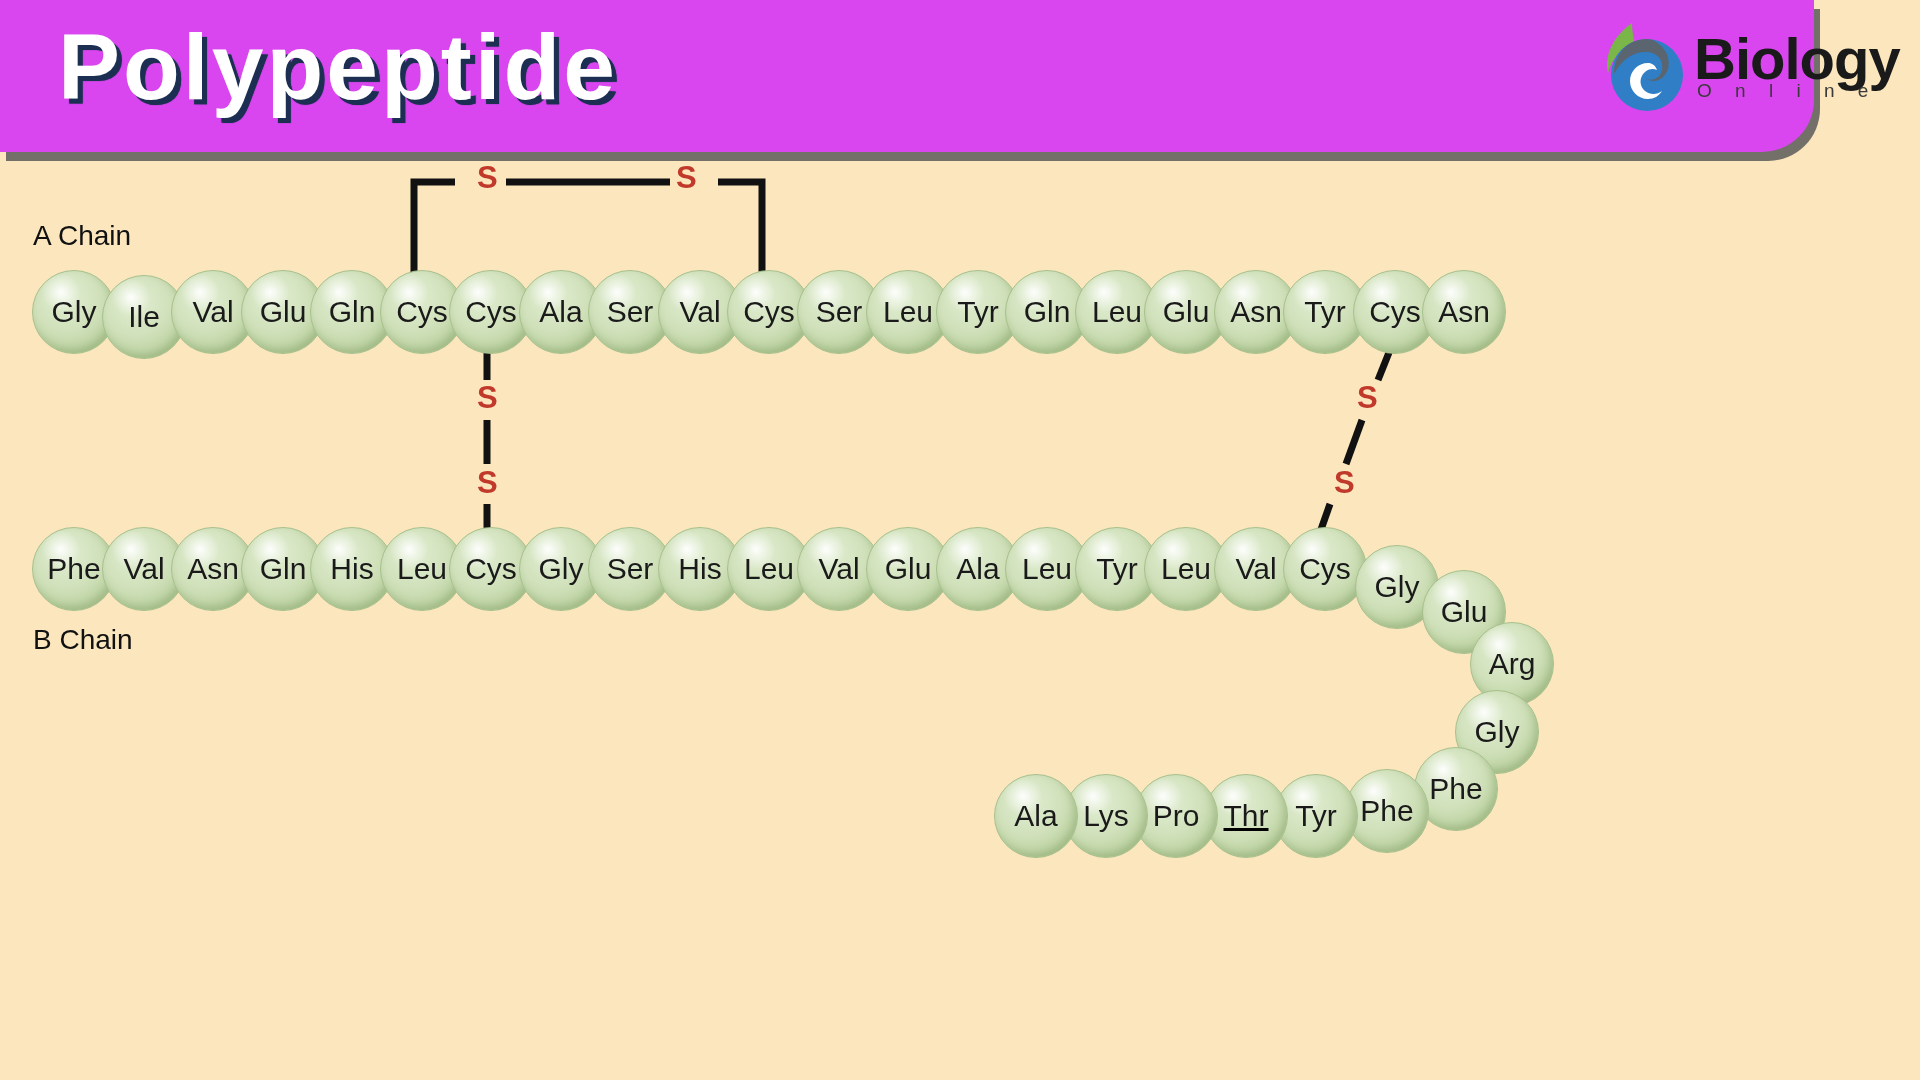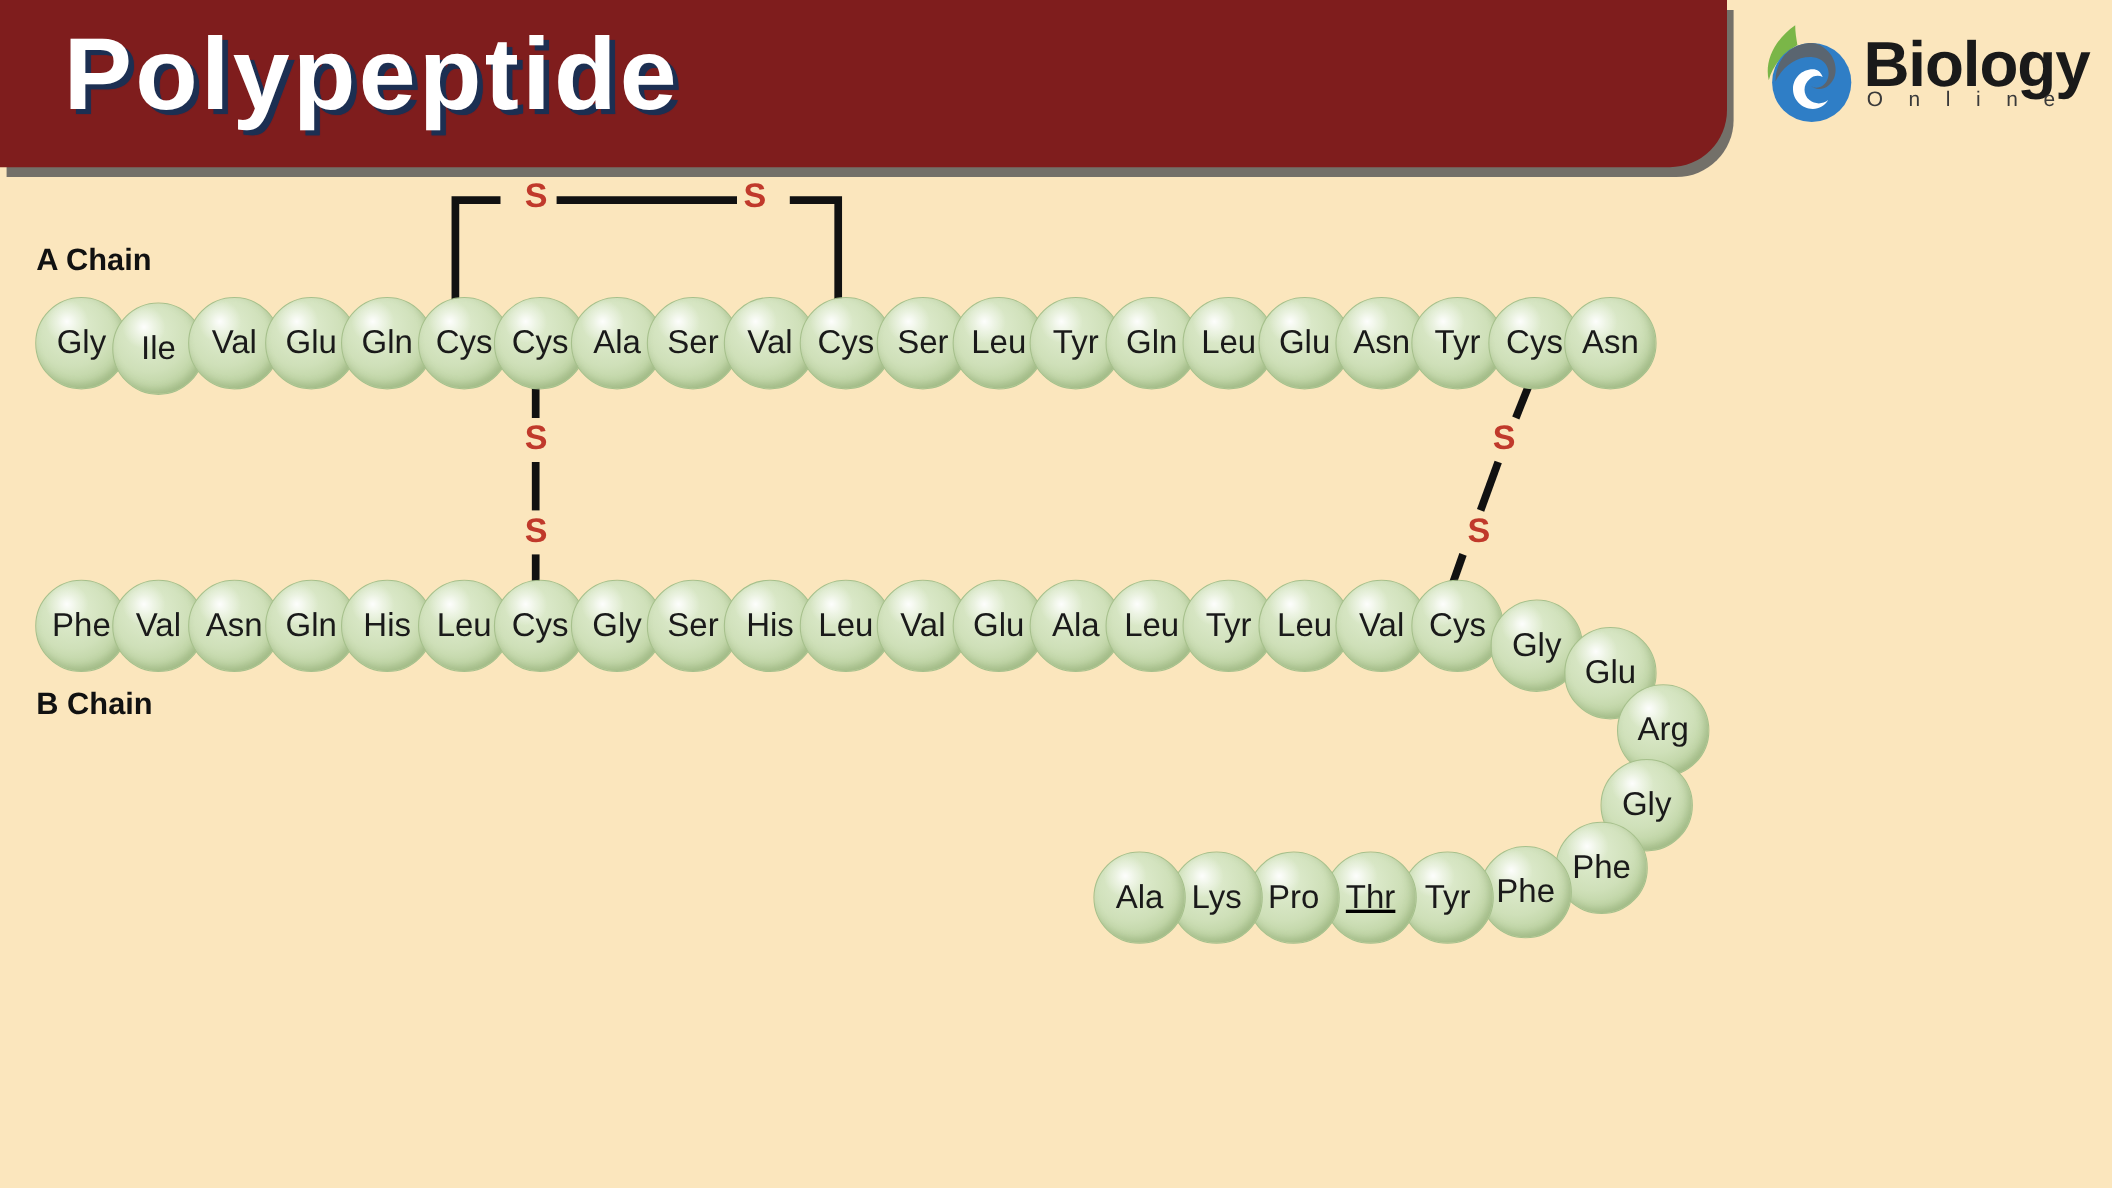--- a/index.html
+++ b/index.html
@@ -5,22 +5,22 @@
   html,body{margin:0;padding:0;}
   body{
     width:1920px;height:1080px;
     background:#fbe6bd;
     font-family:"Liberation Sans", sans-serif;
     overflow:hidden;
     position:relative;
   }
   
   #header{
-    position:absolute;left:0;top:0;width:1570px;height:152px;
-    background:#7f1d1d;
+    position:absolute;left:0;top:0;width:1814px;height:152px;
+    background:#d946ef;
     border-bottom-right-radius:52px;
     box-shadow:6px 9px 0 0 rgba(90,90,90,.85);
     z-index:5;
   }
   #header-title{
     position:absolute;left:58px;top:14px;
     font-size:93px;font-weight:bold;
     letter-spacing:3px;
     color:#ffffff;
     text-shadow:5px 5px 0 #1c2f52, 5px 5px 1px #1c2f52;
@@ -58,21 +58,21 @@
     z-index:3;
   }
   .residue span{
     font-size:30px;color:#1a1a1a;
     font-family:"Liberation Sans", sans-serif;
     line-height:1;
     user-select:none;
   }
   .chain-label{
     position:absolute;
-    font-size:28px;font-weight:bold;color:#111;
+    font-size:28px;font-weight:normal;color:#111;
     z-index:4;
   }
   .s-label{
     position:absolute;
     font-size:31px;color:#c0392b;font-weight:bold;
     z-index:4;
     font-family:"Liberation Sans", sans-serif;
   }
 </style>
 </head>

